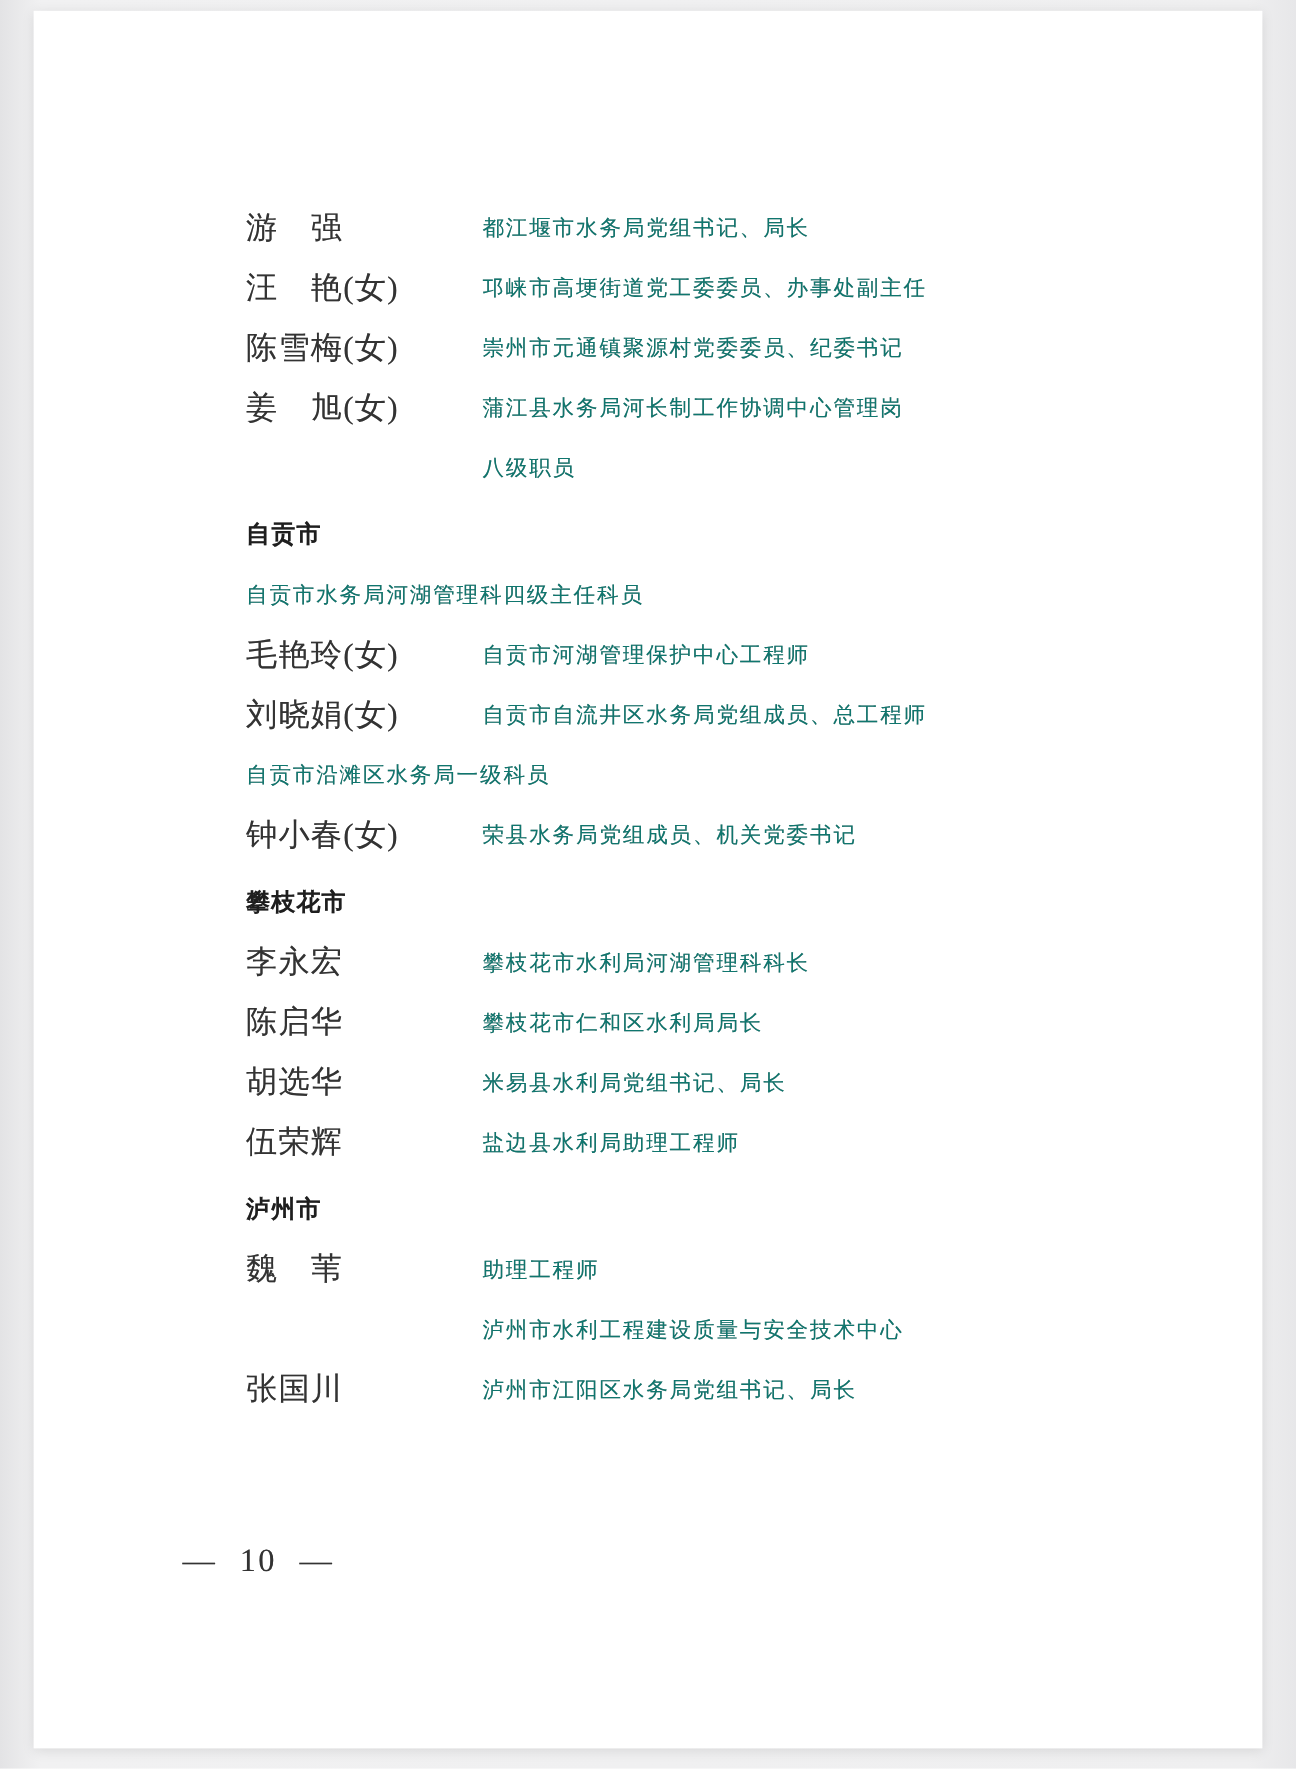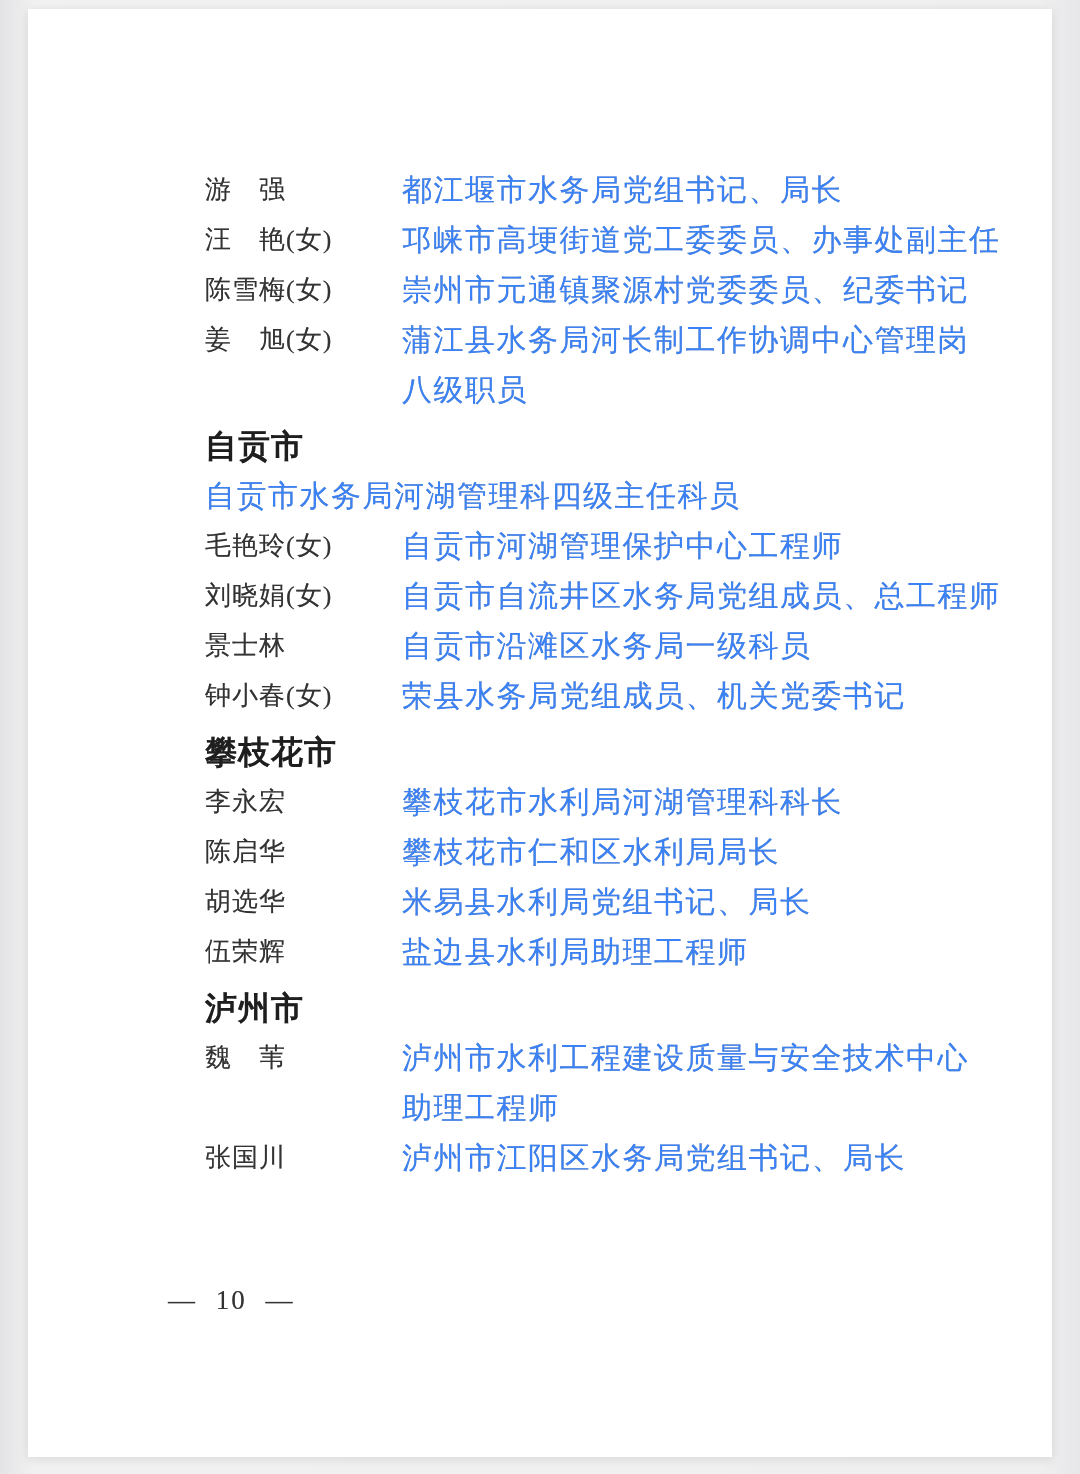--- a/index.html
+++ b/index.html
@@ -42,39 +42,39 @@
     letter-spacing: 1px;
     line-height: 50px;
     white-space: nowrap;
     color: #333333;
     text-shadow: 0 0 0.5px rgba(40,40,40,0.45);
   }
   .title-lines {
     flex: 1;
   }
   .tline {
-    font-size: 30px;
+    font-size: 18px;
     letter-spacing: 1.5px;
     line-height: 50px;
     white-space: nowrap;
-    color: #3b82f6;
+    color: #0f766e;
     text-shadow: 0 0 0.5px rgba(40,40,40,0.45);
   }
   .section-header {
-    font-size: 32px;
+    font-size: 20px;
     font-weight: bold;
     letter-spacing: 1px;
     line-height: 50px;
     margin: 6px 0 0 0;
     color: #1e1e1e;
     text-shadow: 0 0 0.5px rgba(20,20,20,0.5);
   }
   .footer {
     position: absolute;
-    left: 140px;
+    left: 124px;
     top: 1276px;
     font-size: 27px;
     color: #333333;
     letter-spacing: 2px;
     word-spacing: 10px;
     text-shadow: 0 0 0.5px rgba(40,40,40,0.45);
   }
 </style>
 </head>
 <body>
@@ -121,21 +121,20 @@
           <div class="tline">自贡市河湖管理保护中心工程师</div>
         </div>
       </div>
       <div class="row">
         <div class="name">刘晓娟(女)</div>
         <div class="title-lines">
           <div class="tline">自贡市自流井区水务局党组成员、总工程师</div>
         </div>
       </div>
       <div class="row">
-        <div class="name">景士林</div>
         <div class="title-lines">
           <div class="tline">自贡市沿滩区水务局一级科员</div>
         </div>
       </div>
       <div class="row">
         <div class="name">钟小春(女)</div>
         <div class="title-lines">
           <div class="tline">荣县水务局党组成员、机关党委书记</div>
         </div>
       </div>
@@ -163,22 +162,22 @@
         <div class="name">伍荣辉</div>
         <div class="title-lines">
           <div class="tline">盐边县水利局助理工程师</div>
         </div>
       </div>
 
       <div class="section-header">泸州市</div>
       <div class="row">
         <div class="name">魏　苇</div>
         <div class="title-lines">
+          <div class="tline">助理工程师</div>
           <div class="tline">泸州市水利工程建设质量与安全技术中心</div>
-          <div class="tline">助理工程师</div>
         </div>
       </div>
       <div class="row">
         <div class="name">张国川</div>
         <div class="title-lines">
           <div class="tline">泸州市江阳区水务局党组书记、局长</div>
         </div>
       </div>
 
     </div>

